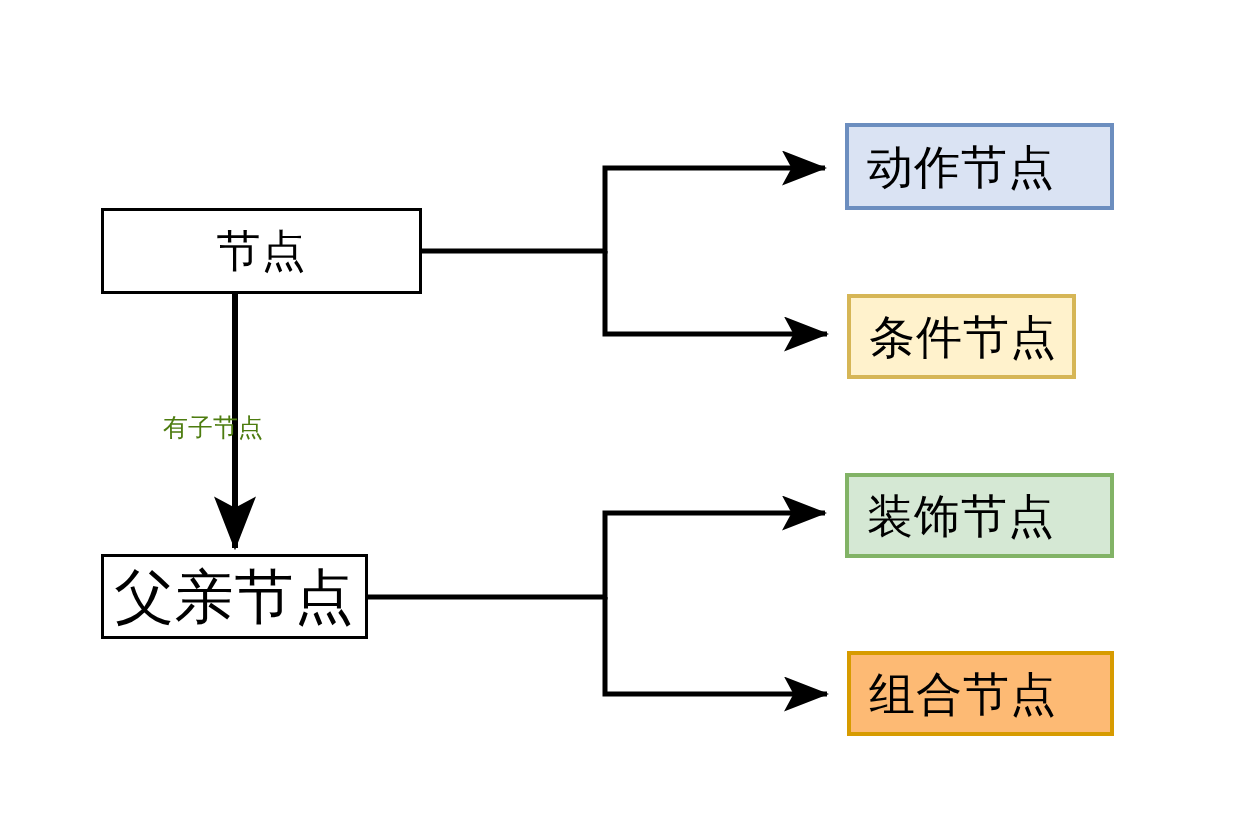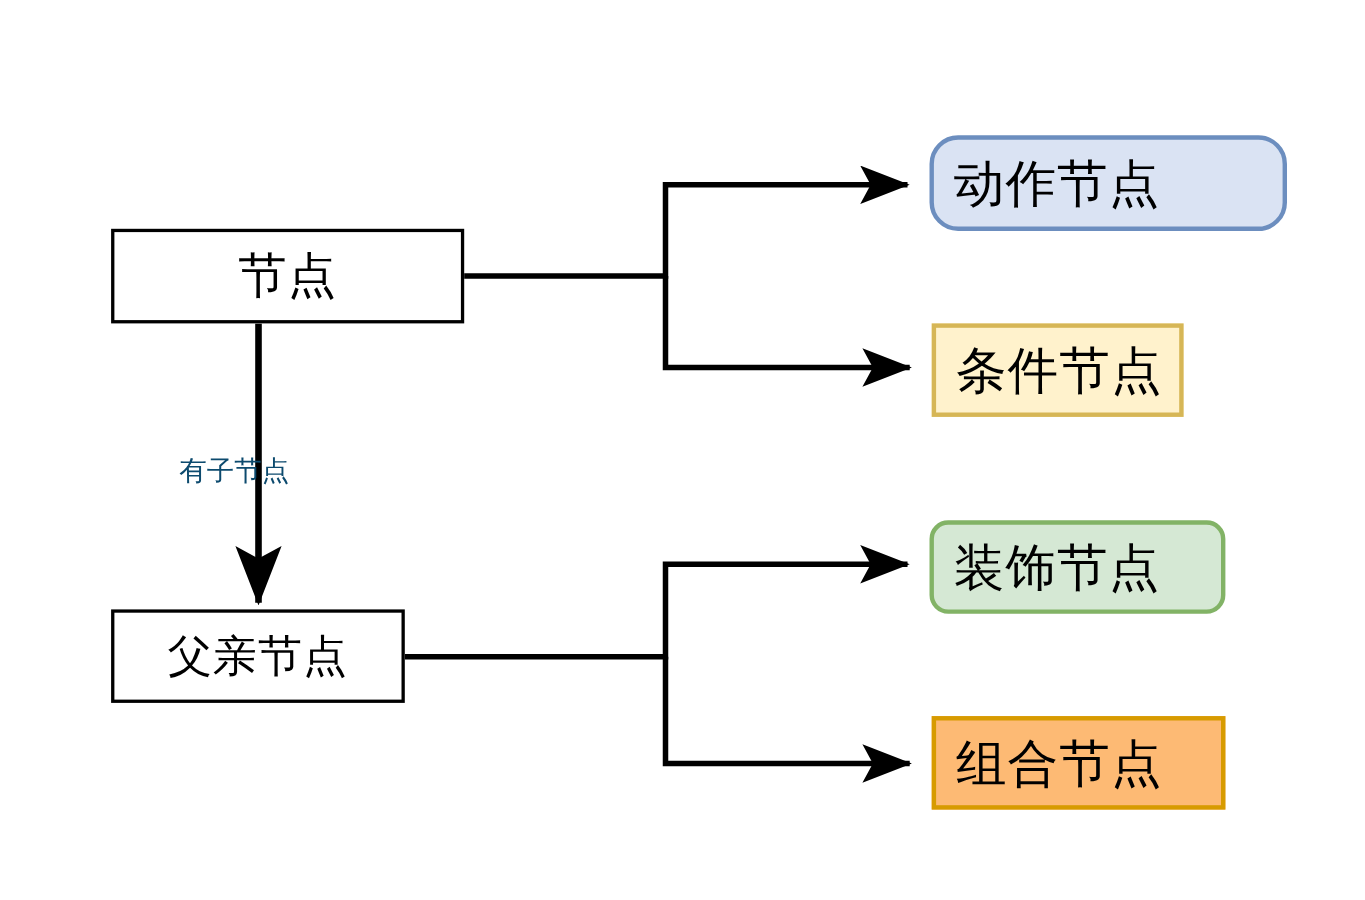--- a/index.html
+++ b/index.html
@@ -50,41 +50,40 @@
     width: 321px;
     height: 86px;
   }
   #node-root .node-label { font-size: 44px; }
   #node-parent {
     left: 101px;
     top: 554px;
     width: 267px;
     height: 85px;
   }
-  #node-parent .node-label { font-size: 40px; }
+  #node-parent .node-label { font-size: 59px; }
 
   
   .leaf-box {
     position: absolute;
     box-sizing: border-box;
     display: flex;
     align-items: center;
     justify-content: flex-start;
     padding-left: 18px;
     border-width: 4px;
     border-style: solid;
     white-space: nowrap;
   }
   .leaf-box .node-label { font-size: 46px; }
   #node-action {
     left: 845px;
     top: 123px;
-    width: 325px;
+    width: 269px;
     height: 87px;
-    border-radius: 26px;
   }
   #node-condition {
     left: 847px;
     top: 294px;
     width: 229px;
     height: 85px;
   }
   #node-decorator {
     left: 845px;
     top: 473px;
@@ -95,21 +94,21 @@
     left: 847px;
     top: 651px;
     width: 267px;
     height: 85px;
   }
 
   .edge-label {
     position: absolute;
     font-family: "DejaVu Sans", "Liberation Sans", sans-serif;
     font-size: 25px;
-    color: #0c4a6e;
+    color: #4d7c0f;
     background: transparent;
     line-height: 1;
     white-space: nowrap;
   }
   #edge-label-haschild {
     left: 163px;
     top: 415px;
   }
 </style>
 </head>
@@ -152,21 +151,21 @@
   </div>
 
   <div class="leaf-box" id="node-action" style="background:#dae3f3; border-color:#6c8ebf;">
     <span class="node-label">动作节点</span>
   </div>
 
   <div class="leaf-box" id="node-condition" style="background:#fff2cc; border-color:#d6b656;">
     <span class="node-label">条件节点</span>
   </div>
 
-  <div class="leaf-box" id="node-decorator" style="background:#d5e8d4; border-color:#82b366;border-radius:17px;">
+  <div class="leaf-box" id="node-decorator" style="background:#d5e8d4; border-color:#82b366;">
     <span class="node-label">装饰节点</span>
   </div>
 
   <div class="leaf-box" id="node-composite" style="background:#fdba74; border-color:#d79b00;">
     <span class="node-label">组合节点</span>
   </div>
 
   <div class="edge-label" id="edge-label-haschild">有子节点</div>
 
 </div>

